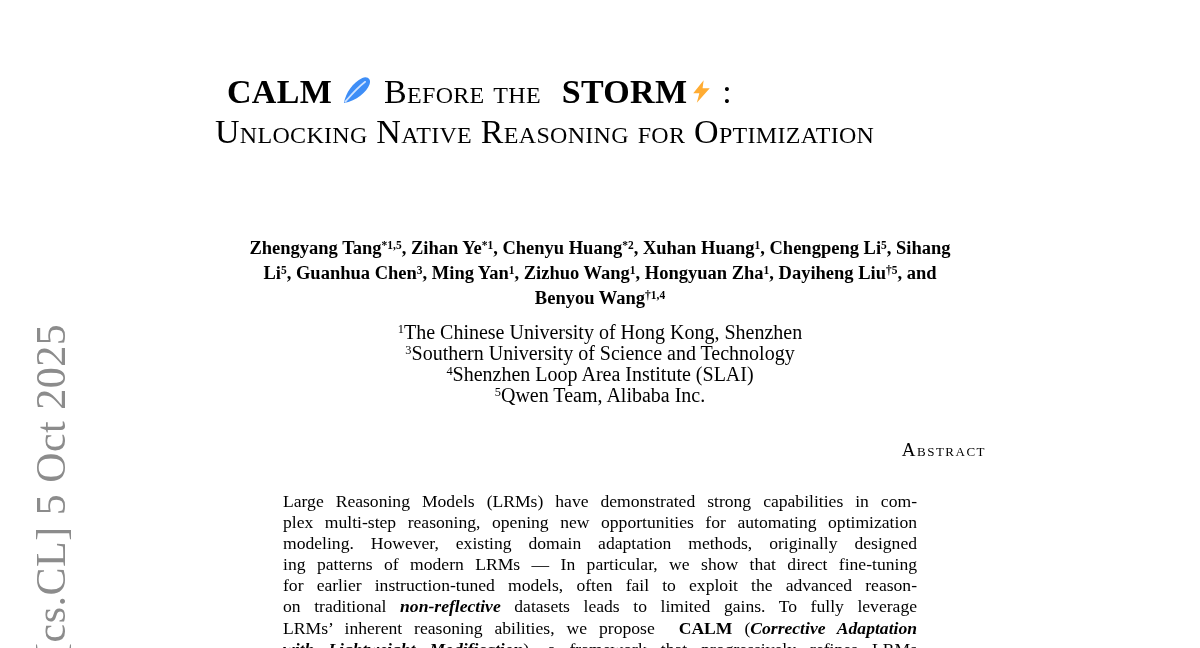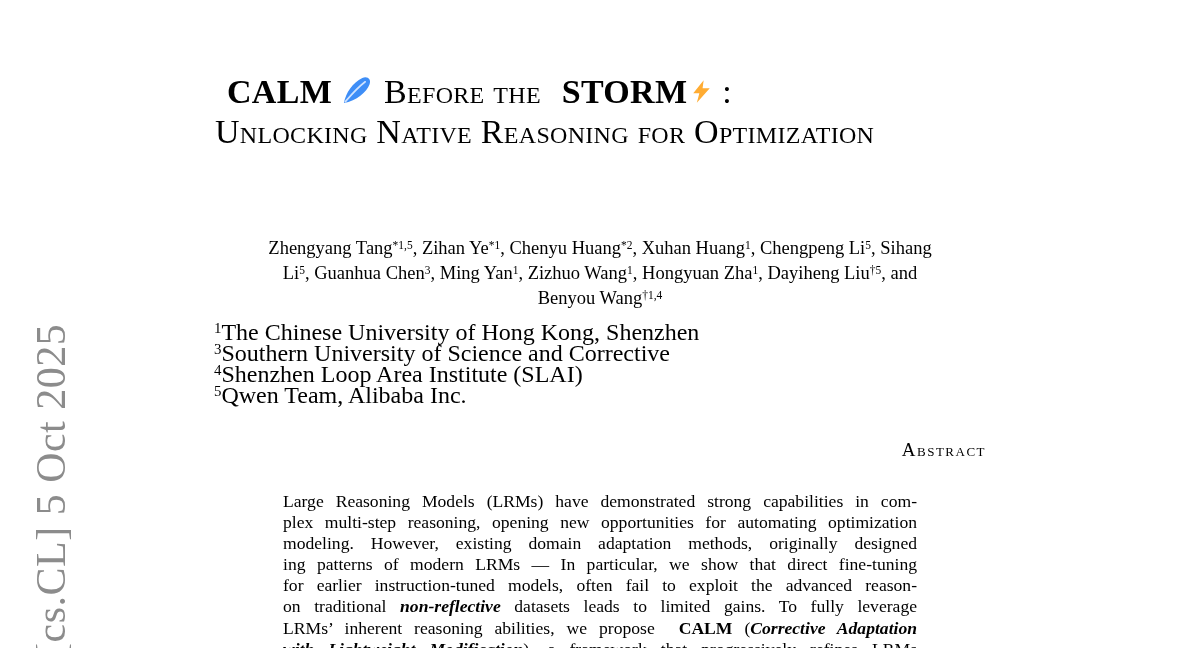--- a/index.html
+++ b/index.html
@@ -24,27 +24,27 @@
     font-variant:small-caps; letter-spacing:0.3px;
   }
   .title .b { font-weight:bold; }
   .title svg { vertical-align:-4px; }
   .icon-feather { margin:0 12px 0 9px; }
   .icon-bolt   { margin:0 9px 0 3px; }
 
   
   .authors {
     position:absolute; left:214px; top:236px; width:772px;
-    font-size:18.5px; line-height:25px; font-weight:normal; text-align:center;
+    font-size:18.5px; line-height:25px; font-weight:bold; text-align:center;
   }
 
   
   .affils {
     position:absolute; left:214px; top:322px; width:772px;
-    font-size:24px; line-height:21px; text-align:left;
+    font-size:20px; line-height:21px; text-align:center;
   }
 
   .sup { font-size:0.62em; position:relative; top:-0.45em; line-height:0; }
 
   
   .abs-head {
     position:absolute; left:214px; top:439px; width:772px;
     font-size:19px; text-align:right; font-variant:small-caps;
     letter-spacing:1.5px;
   }
@@ -77,21 +77,21 @@
   </div>
 
   <div class="authors">
       <div class="seg-line"><span>Zhengyang Tang</span><span class="sup">*1,5</span><span>, Zihan Ye</span><span class="sup">*1</span><span>, Chenyu Huang</span><span class="sup">*2</span><span>, Xuhan Huang</span><span class="sup">1</span><span>, Chengpeng Li</span><span class="sup">5</span><span>, Sihang</span></div>
       <div class="seg-line"><span>Li</span><span class="sup">5</span><span>, Guanhua Chen</span><span class="sup">3</span><span>, Ming Yan</span><span class="sup">1</span><span>, Zizhuo Wang</span><span class="sup">1</span><span>, Hongyuan Zha</span><span class="sup">1</span><span>, Dayiheng Liu</span><span class="sup">†5</span><span>, and</span></div>
       <div class="seg-line"><span>Benyou Wang</span><span class="sup">†1,4</span></div>
     </div>
 
   <div class="affils">
       <div><span class="sup">1</span><span>The Chinese University of Hong Kong, Shenzhen</span></div>
-      <div><span class="sup">3</span><span>Southern University of Science and Corrective</span></div>
+      <div><span class="sup">3</span><span>Southern University of Science and Technology</span></div>
       <div><span class="sup">4</span><span>Shenzhen Loop Area Institute (SLAI)</span></div>
       <div><span class="sup">5</span><span>Qwen Team, Alibaba Inc.</span></div>
     </div>
 
   <div class="abs-head">Abstract</div>
 
   <div class="abstract">
       <div class="seg-line"><span>Large Reasoning Models (LRMs) have demonstrated strong capabilities in com-</span></div>
       <div class="seg-line"><span>plex multi-step reasoning, opening new opportunities for automating optimization</span></div>
       <div class="seg-line"><span>modeling.  However, existing domain adaptation methods, originally designed</span></div>

